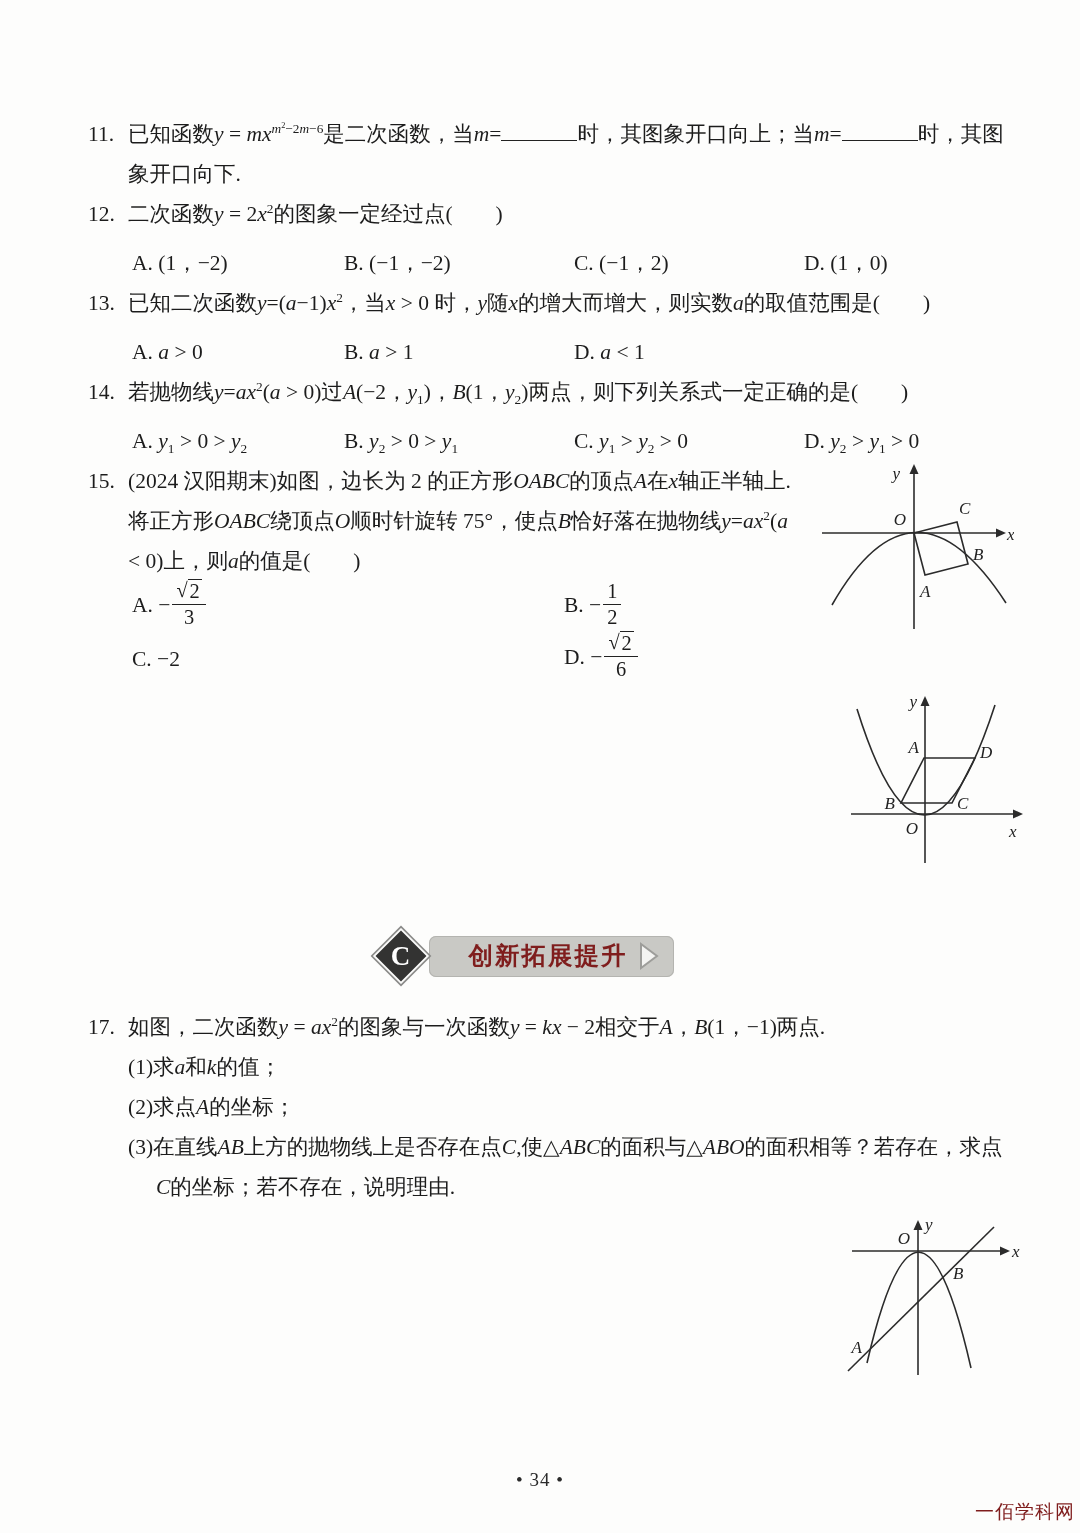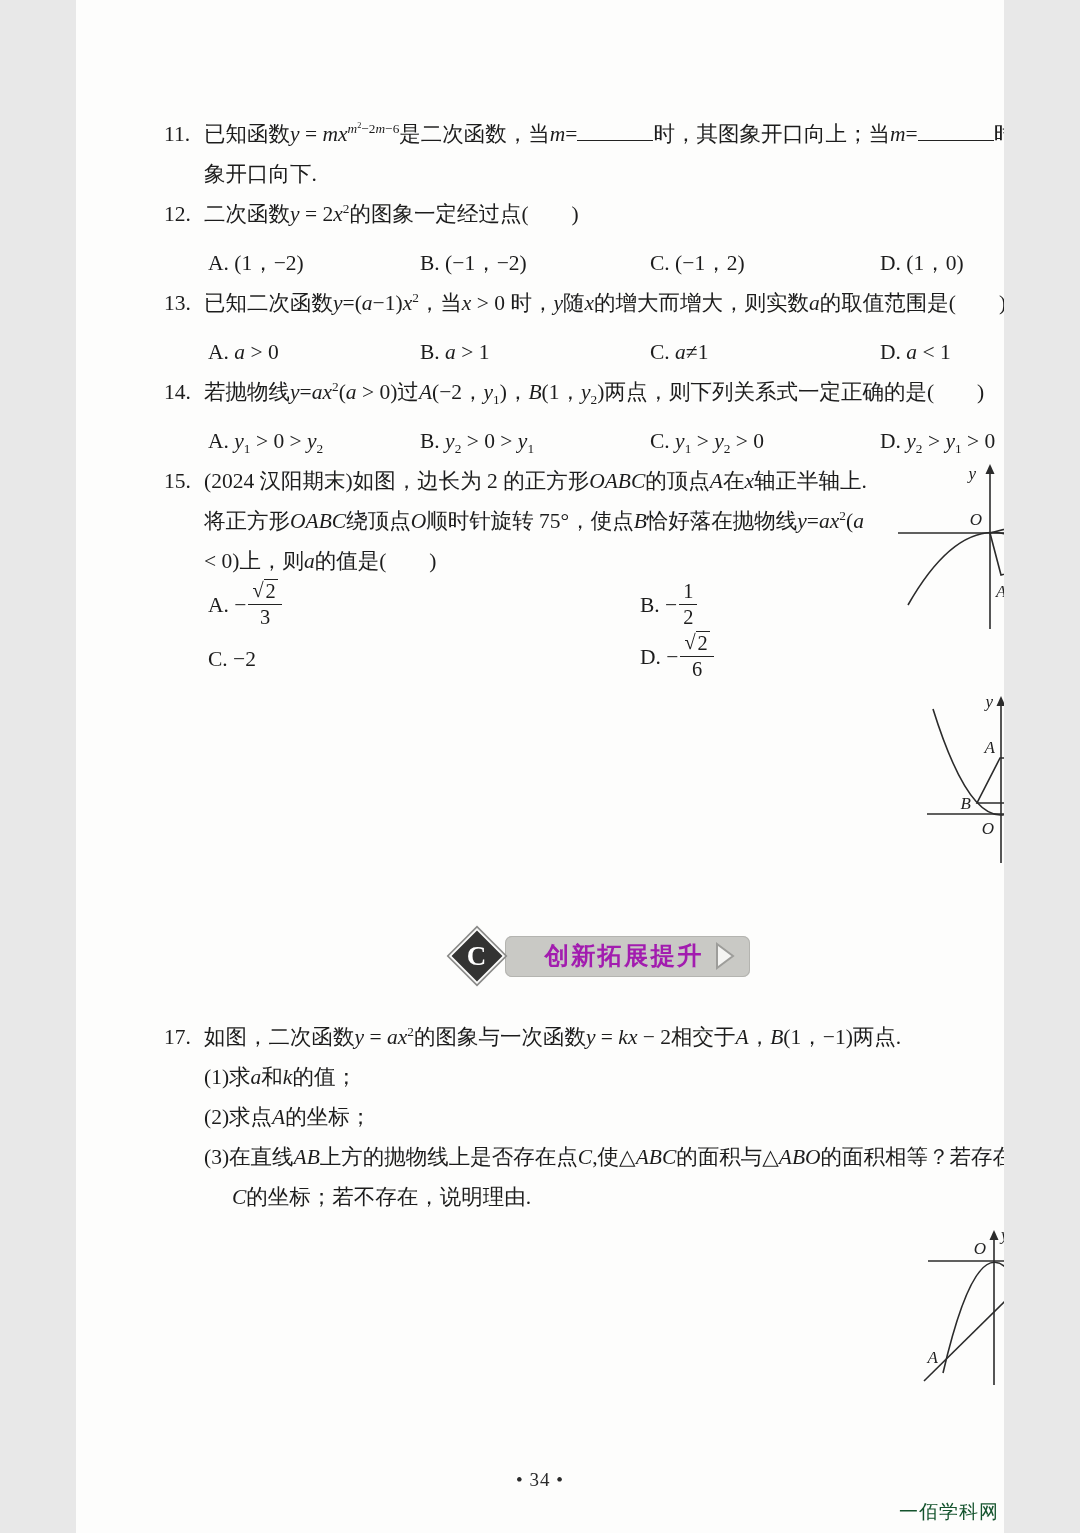--- a/index.html
+++ b/index.html
@@ -1,18 +1,18 @@
 <!DOCTYPE html>
 <html><head>
 <meta charset="utf-8">
 <style>
   * { box-sizing: border-box; }
   html,body { margin:0; padding:0; background:#e8e8e8; }
   .page {
-    position:relative; width:928px; height:1533px; margin:0 auto;
+    position:relative; width:1080px; height:1533px; margin:0 auto;
     background:#fdfdfc; overflow:hidden;
     font-family:"Liberation Serif","DejaVu Serif",serif;
     color:#1c1c1c;
   }
   .content {
     position:absolute; left:88px; top:114px; width:926px;
     font-size:21.5px; line-height:40px;
   }
   .q { display:flex; align-items:flex-start; }
   .qnum { width:40px; flex:none; }
@@ -38,41 +38,41 @@
   svg .filldark { fill:#2b2b2b; stroke:none; }
   
   .hdr { display:flex; justify-content:center; margin:64px 0 0 0; height:50px; }
   .hdr-inner { position:relative; display:flex; align-items:center; }
   .hdr-banner {
     position:relative; background:#c9c9c5; border-radius:7px; height:41px;
     display:flex; align-items:center; padding:0 14px 0 40px; box-shadow:0 0 0 1px #b4b4b0 inset;
   }
   .hdr-title {
     font-family:"Liberation Sans","DejaVu Sans",sans-serif; font-weight:700;
-    font-size:24.5px; letter-spacing:2px; color:#a21caf; line-height:1;
+    font-size:24.5px; letter-spacing:2px; color:#7f1d1d; line-height:1;
   }
   .hdr-chevron { margin-left:10px; display:block; }
   .hdr-diamond {
     position:absolute; left:-48px; top:50%; width:40px; height:40px;
     background:#333332; transform:translateY(-50%) rotate(45deg);
     border:2.5px solid #fbfbfa; box-shadow:0 0 0 1.5px #8a8a88; z-index:2;
   }
   .hdr-badge {
     position:absolute; left:-48px; top:50%; transform:translate(0,-50%); z-index:3;
     width:40px; text-align:center; color:#ffffff; font-weight:700; font-size:27px;
     font-family:"Liberation Serif",serif; line-height:1;
   }
   .pagenum {
     position:absolute; left:0; right:0; bottom:42px; text-align:center;
     font-size:19px; letter-spacing:1px; color:#2a2a2a;
   }
   .watermark {
     position:absolute; right:5px; bottom:8px; font-size:19px;
     font-family:"Liberation Sans","DejaVu Sans",sans-serif;
-    color:#14532d; letter-spacing:1px;
+    color:#7f1d1d; letter-spacing:1px;
   }
   .p3 { padding-left:28px; text-indent:-28px; }
 </style>
 </head>
 <body>
 
 <div class="page">
   <div class="content">
 
     <div class="q">
@@ -93,21 +93,20 @@
       </div>
     </div>
 
     <div class="q">
       <div class="qnum">13.</div>
       <div class="qbody">
         <div>已知二次函数<i>y</i>=(<i>a</i>−1)<i>x</i><sup>2</sup>，当<i>x</i> &gt; 0 时，<i>y</i>随<i>x</i>的增大而增大，则实数<i>a</i>的取值范围是(　　)</div>
         <div class="opts4">
           <span>A. <i>a</i> &gt; 0</span>
           <span>B. <i>a</i> &gt; 1</span>
-          <span>C. <i>a</i>≠1</span>
           <span>D. <i>a</i> &lt; 1</span>
         </div>
       </div>
     </div>
 
     <div class="q">
       <div class="qnum">14.</div>
       <div class="qbody">
         <div>若抛物线<i>y</i>=<i>ax</i><sup>2</sup>(<i>a</i> &gt; 0)过<i>A</i>(−2，<i>y</i><sub>1</sub>)，<i>B</i>(1，<i>y</i><sub>2</sub>)两点，则下列关系式一定正确的是(　　)</div>
         <div class="opts4">
@@ -181,21 +180,21 @@
           <span class="hdr-diamond"></span>
           <span class="hdr-badge">C</span>
           <span class="hdr-title">创新拓展提升</span>
           <svg class="hdr-chevron" width="22" height="30" viewBox="0 0 22 30">
             <polygon points="3,3 19,15 3,27" fill="#f4f4f2" stroke="#9d9d9a" stroke-width="2"></polygon>
           </svg>
         </div>
       </div>
     </div>
 
-    <div class="q" style="margin-top:36px">
+    <div class="q" style="margin-top:26px">
       <div class="qnum">17.</div>
       <div class="qbody">
         <div>如图，二次函数<i>y</i> = <i>ax</i><sup>2</sup>的图象与一次函数<i>y</i> = <i>kx</i> − 2相交于<i>A</i>，<i>B</i>(1，−1)两点.</div>
         <div>(1)求<i>a</i>和<i>k</i>的值；</div>
         <div>(2)求点<i>A</i>的坐标；</div>
         <div class="p3">(3)在直线<i>AB</i>上方的抛物线上是否存在点<i>C</i>,使△<i>ABC</i>的面积与△<i>ABO</i>的面积相等？若存在，求点<i>C</i>的坐标；若不存在，说明理由.</div>
       </div>
     </div>
     <div class="fig-row fig17-row">
       <svg width="200" height="182" viewBox="0 0 200 182">

